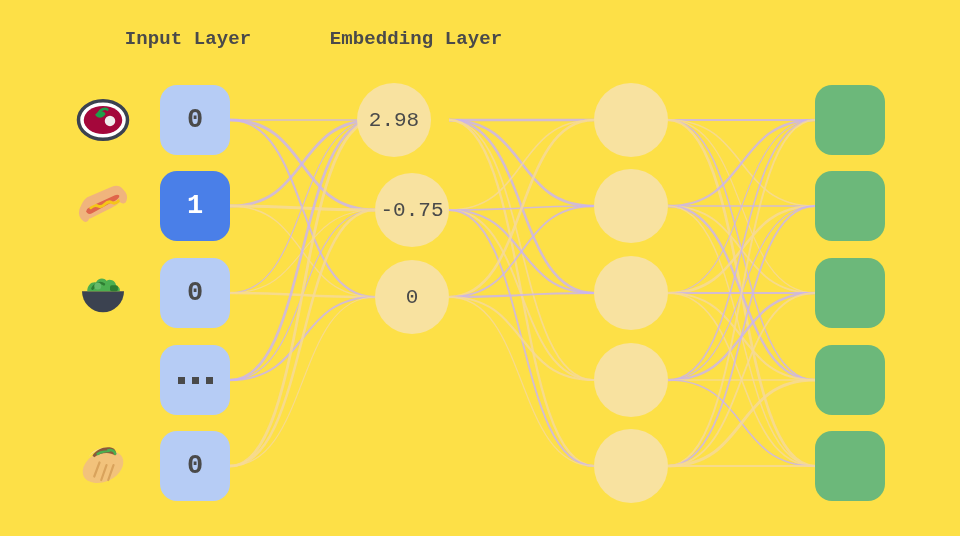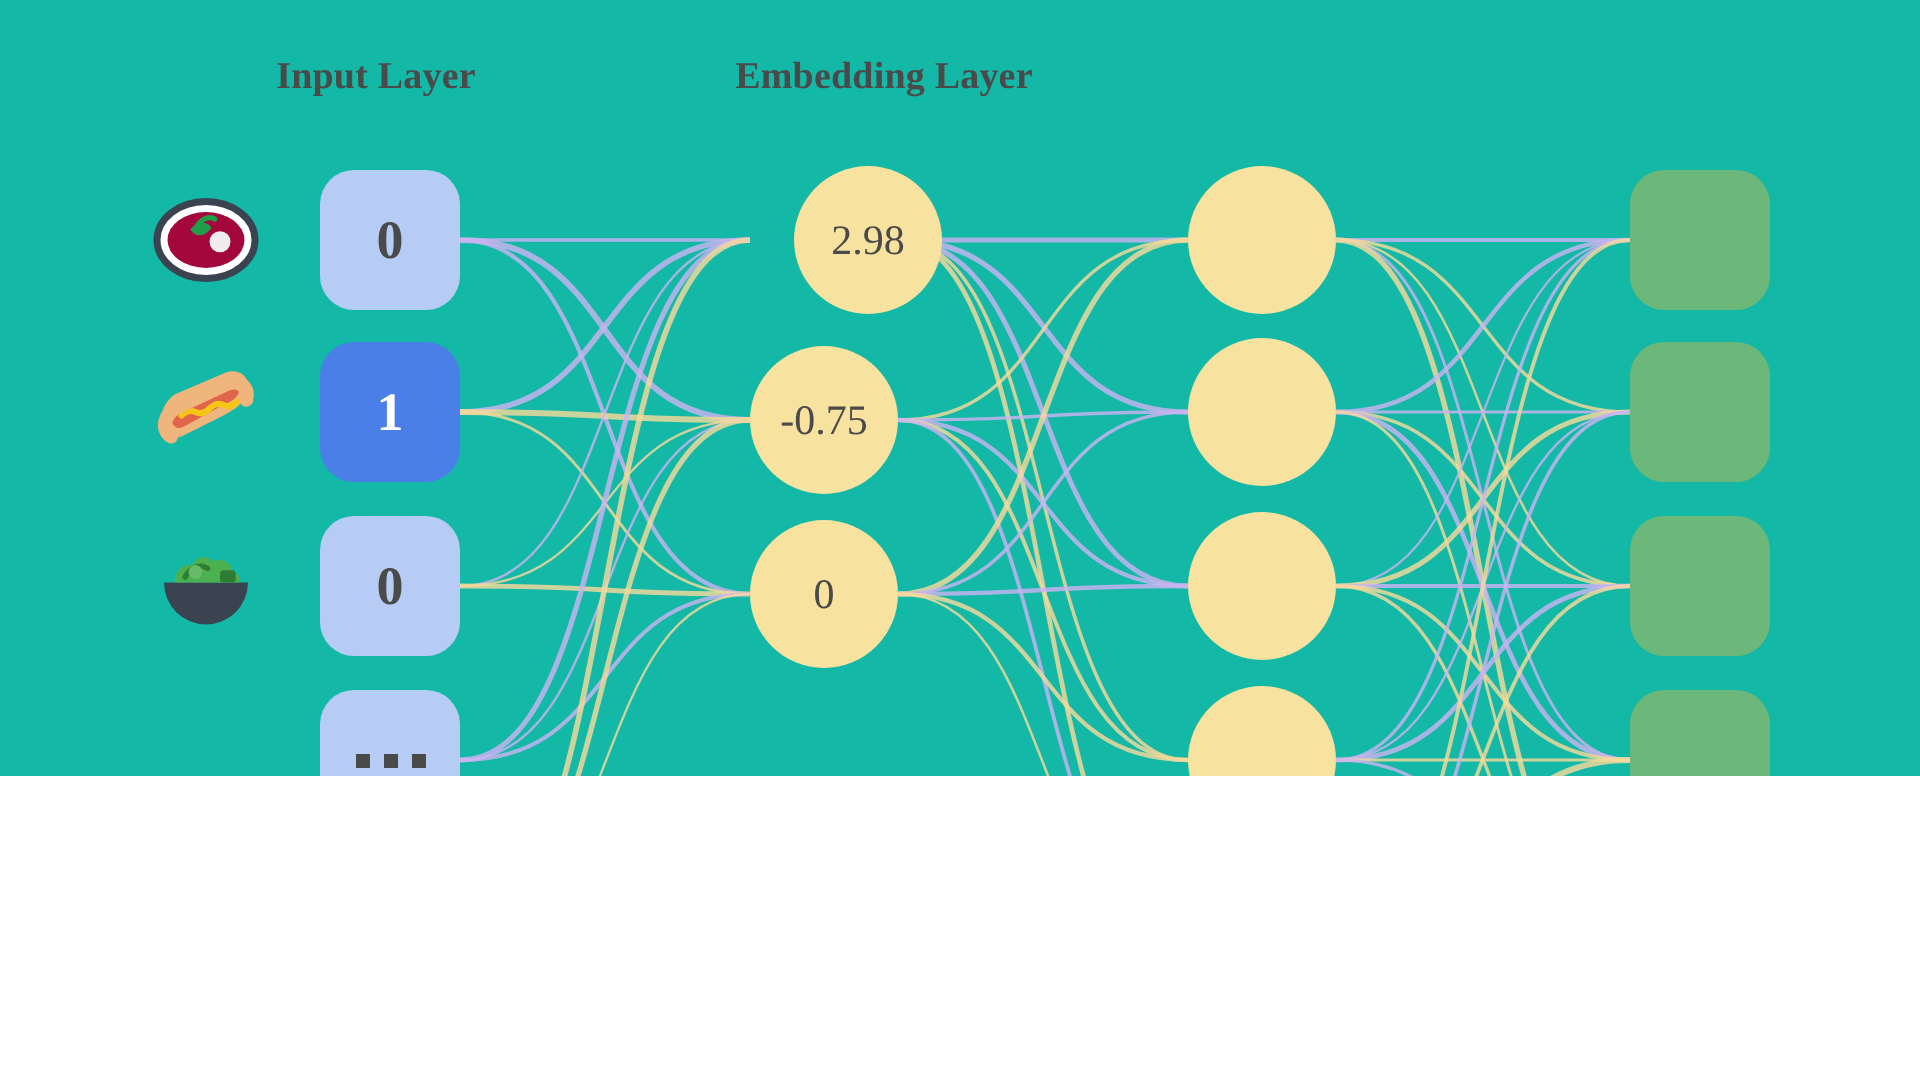--- a/index.html
+++ b/index.html
@@ -3,24 +3,24 @@
 <meta charset="utf-8">
 <style>
   html, body {
     margin: 0;
     padding: 0;
     background: #ffffff;
   }
   #stage {
     position: relative;
     width: 960px;
-    height: 388px;
-    background: #14b8a6;
+    height: 536px;
+    background: #fde047;
     overflow: hidden;
-    font-family: Liberation Serif, serif;
+    font-family: Liberation Mono, monospace;
   }
 
   
   .layer-title {
     position: absolute;
     top: 28px;
     font-size: 19px;
     font-weight: bold;
     color: #4a4a4a;
     letter-spacing: .1px;
@@ -93,21 +93,21 @@
     height: 56px;
   }
   .food-icon svg { display: block; width: 56px; height: 56px; }
 </style>
 </head>
 <body>
 
 <div id="stage">
 
   <div class="layer-title" style="left: 188px; z-index: 5;">Input Layer</div>
-  <div class="layer-title" style="left: 442px; z-index: 5;">Embedding Layer</div>
+  <div class="layer-title" style="left: 416px; z-index: 5;">Embedding Layer</div>
 
   <svg id="edges" viewBox="0 0 960 540" xmlns="http://www.w3.org/2000/svg" style="z-index: 1;">
       <path d="M 230 120 C 309.75 120, 295.25 120, 375 120" stroke="#c9b3f0" stroke-width="1.6686030983924867" fill="none" opacity="0.82"></path>
       <path d="M 230 120 C 309.75 120, 295.25 210, 375 210" stroke="#c9b3f0" stroke-width="2.9754746079444887" fill="none" opacity="0.82"></path>
       <path d="M 230 120 C 309.75 120, 295.25 297, 375 297" stroke="#c9b3f0" stroke-width="2.105485582351685" fill="none" opacity="0.82"></path>
       <path d="M 230 206 C 309.75 206, 295.25 120, 375 120" stroke="#c9b3f0" stroke-width="2.8391205310821532" fill="none" opacity="0.82"></path>
       <path d="M 230 206 C 309.75 206, 295.25 210, 375 210" stroke="#f5d99a" stroke-width="2.9950089544057845" fill="none" opacity="0.82"></path>
       <path d="M 230 206 C 309.75 206, 295.25 297, 375 297" stroke="#f5d99a" stroke-width="1.4673738092184068" fill="none" opacity="0.82"></path>
       <path d="M 230 293 C 309.75 293, 295.25 120, 375 120" stroke="#c9b3f0" stroke-width="1.2121648073196412" fill="none" opacity="0.82"></path>
       <path d="M 230 293 C 309.75 293, 295.25 210, 375 210" stroke="#f5d99a" stroke-width="1.1574817061424256" fill="none" opacity="0.82"></path>
@@ -212,21 +212,21 @@
     <div class="node input-box" style="left: 160px; top: 345px; z-index: 5;">
       <span class="dots">
         <i></i>
         <i></i>
         <i></i>
       </span>
     </div>
     <div class="node input-box" style="left: 160px; top: 431px; z-index: 5;">
       <span>0</span>
     </div>
-    <div class="node embed-circle" style="left: 397px; top: 83px; z-index: 5; justify-content: center;">
+    <div class="node embed-circle" style="left: 357px; top: 83px; z-index: 5; justify-content: center;">
       <span>2.98</span>
     </div>
     <div class="node embed-circle" style="left: 375px; top: 173px; z-index: 5;">
       <span>-0.75</span>
     </div>
     <div class="node embed-circle" style="left: 375px; top: 260px; z-index: 5;">
       <span>0</span>
     </div>
     <div class="node hidden-circle" style="left: 594px; top: 83px; z-index: 5;"></div>
     <div class="node hidden-circle" style="left: 594px; top: 169px; z-index: 5;"></div>

